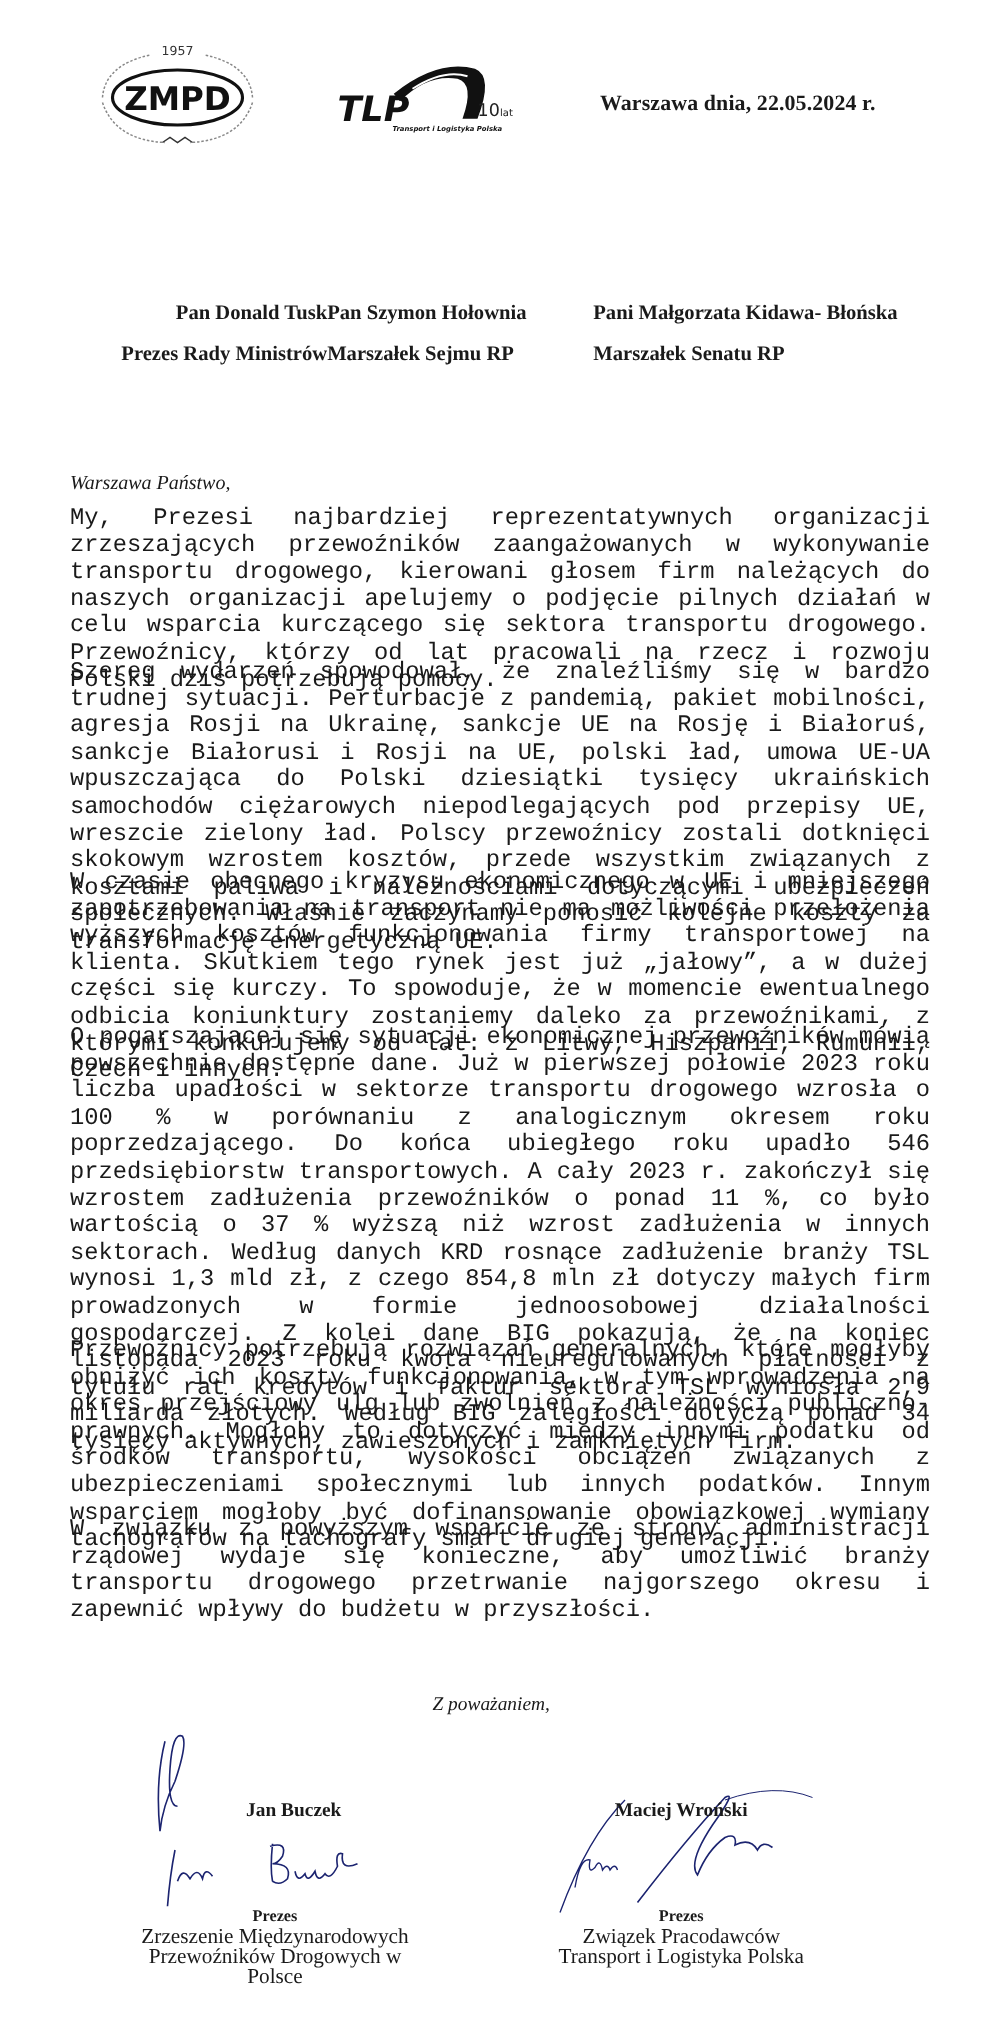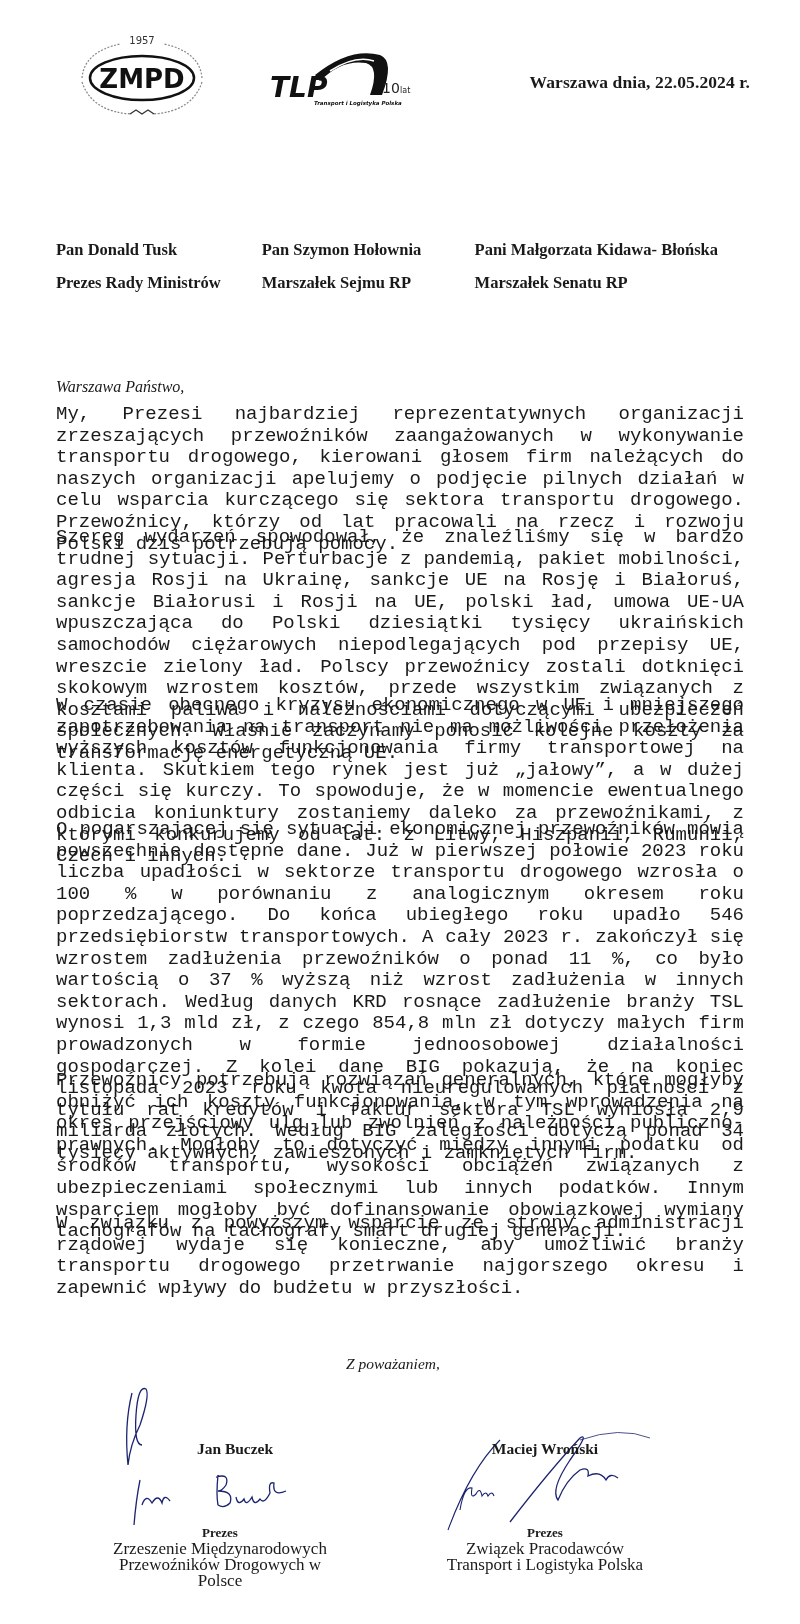--- a/index.html
+++ b/index.html
@@ -10,29 +10,29 @@
     color: #1a1a1a;
     overflow: hidden;
   }
   .abs { position: absolute; }
 
   
   .logo-zmpd { left: 72px; top: 30px; width: 140px; height: 90px; }
   .logo-tlp { left: 270px; top: 45px; width: 150px; height: 65px; }
 
   .date-line {
-    left: 480px; top: 72px; width: 270px; text-align: right;
+    left: 480px; top: 72px; width: 270px; 
     font-family: "Liberation Serif", serif; font-weight: bold; font-size: 17.5px;
     letter-spacing: 0.1px;
   }
 
   
   .addressees { left: 56px; top: 240px; width: 700px; display: flex; }
   .addr-col { display: flex; flex-direction: column; }
-  .addr-col:nth-child(1) { width: 212px; }
+  .addr-col:nth-child(1) { width: 212px; align-items: flex-end; }
   .addr-col:nth-child(2) { width: 206px; }
   .addr-col:nth-child(3) { width: 290px; margin-left: 13px; }
   .addr-name, .addr-role {
     font-family: "Liberation Serif", serif; font-weight: bold; font-size: 16.5px;
     white-space: nowrap; line-height: 20px;
   }
   .addr-role { margin-top: 13px; }
 
   
   .salutation {

